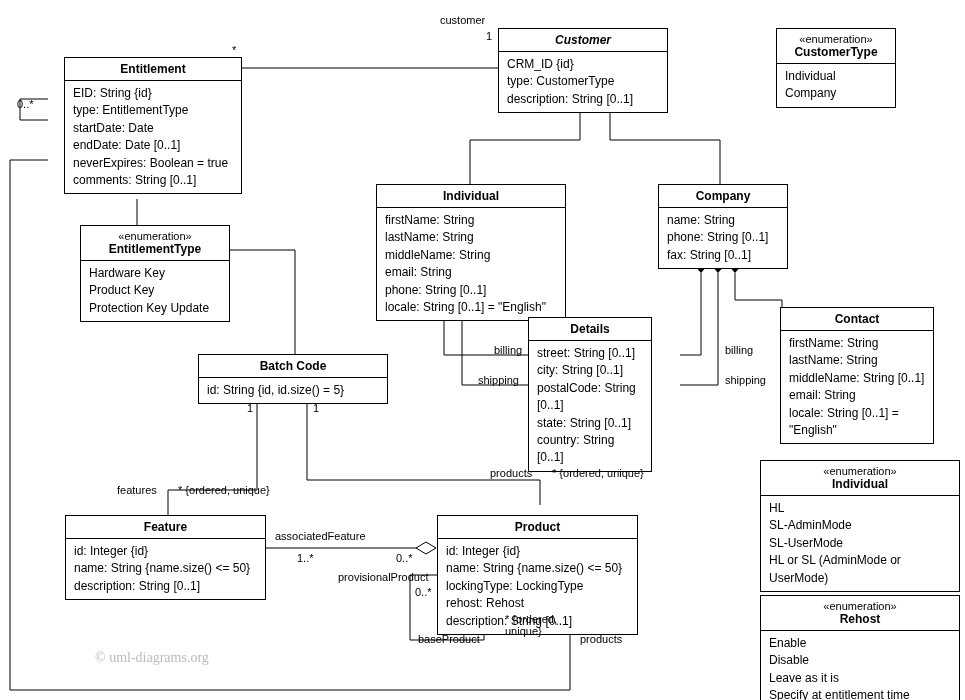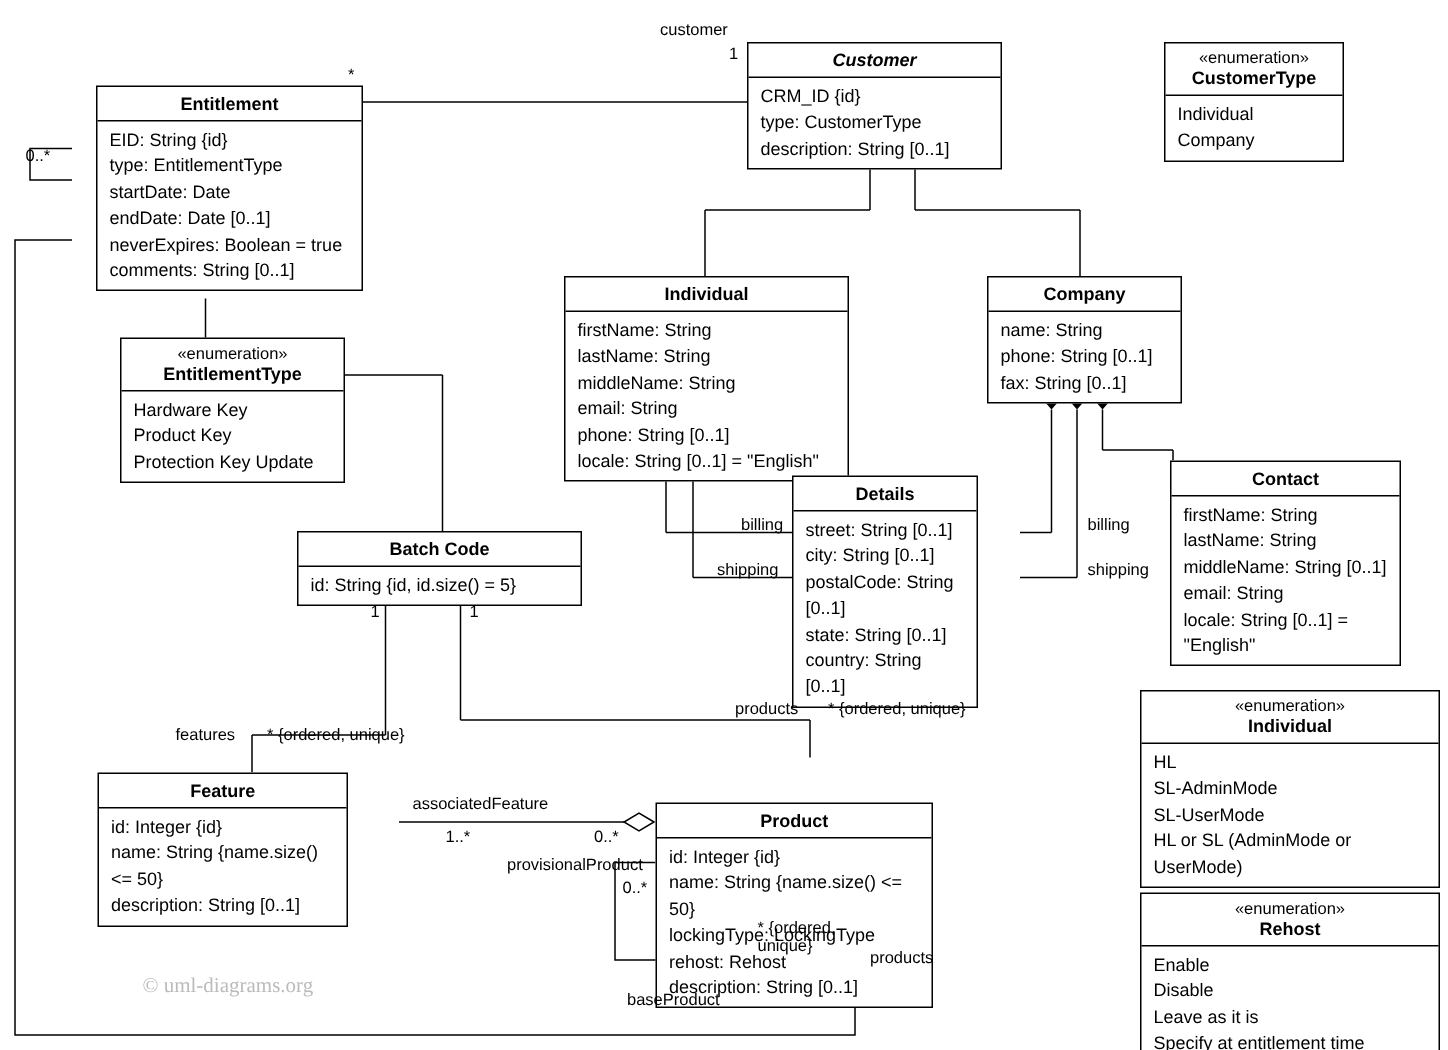--- a/index.html
+++ b/index.html
@@ -195,30 +195,30 @@
   </div>
 </div>
 
 <div class="class-box" style="left:198px; top:354px; width:190px;">
   <div class="class-name">Batch Code</div>
   <div class="class-body">
     <div>id: String {id, id.size() = 5}</div>
   </div>
 </div>
 
-<div class="class-box" style="left:65px; top:515px; width:167px;">
+<div class="class-box" style="left:65px; top:515px; width:201px;">
   <div class="class-name">Feature</div>
   <div class="class-body">
     <div>id: Integer {id}</div>
     <div>name: String {name.size() &lt;= 50}</div>
     <div>description: String [0..1]</div>
   </div>
 </div>
 
-<div class="class-box" style="left:437px; top:535px; width:185px;">
+<div class="class-box" style="left:437px; top:515px; width:201px;">
   <div class="class-name">Product</div>
   <div class="class-body">
     <div>id: Integer {id}</div>
     <div>name: String {name.size() &lt;= 50}</div>
     <div>lockingType: LockingType</div>
     <div>rehost: Rehost</div>
     <div>description: String [0..1]</div>
   </div>
 </div>
 
@@ -265,18 +265,18 @@
 <div class="label" style="left:178px; top:484px;">* {ordered, unique}</div>
 <div class="label" style="left:490px; top:467px;">products</div>
 <div class="label" style="left:552px; top:467px;">* {ordered, unique}</div>
 
 <div class="label" style="left:275px; top:530px;">associatedFeature</div>
 <div class="label" style="left:297px; top:552px;">1..*</div>
 <div class="label" style="left:396px; top:552px;">0..*</div>
 
 <div class="label" style="left:338px; top:571px;">provisionalProduct</div>
 <div class="label" style="left:415px; top:586px;">0..*</div>
-<div class="label" style="left:418px; top:661px;">baseProduct</div>
+<div class="label" style="left:418px; top:633px;">baseProduct</div>
 <div class="label" style="left:505px; top:613px; white-space:pre;">* {ordered,
 unique}</div>
 <div class="label" style="left:580px; top:633px;">products</div>
 
 <div class="watermark" style="left:95px; top:650px;">© uml-diagrams.org</div>
 
 </body></html>

